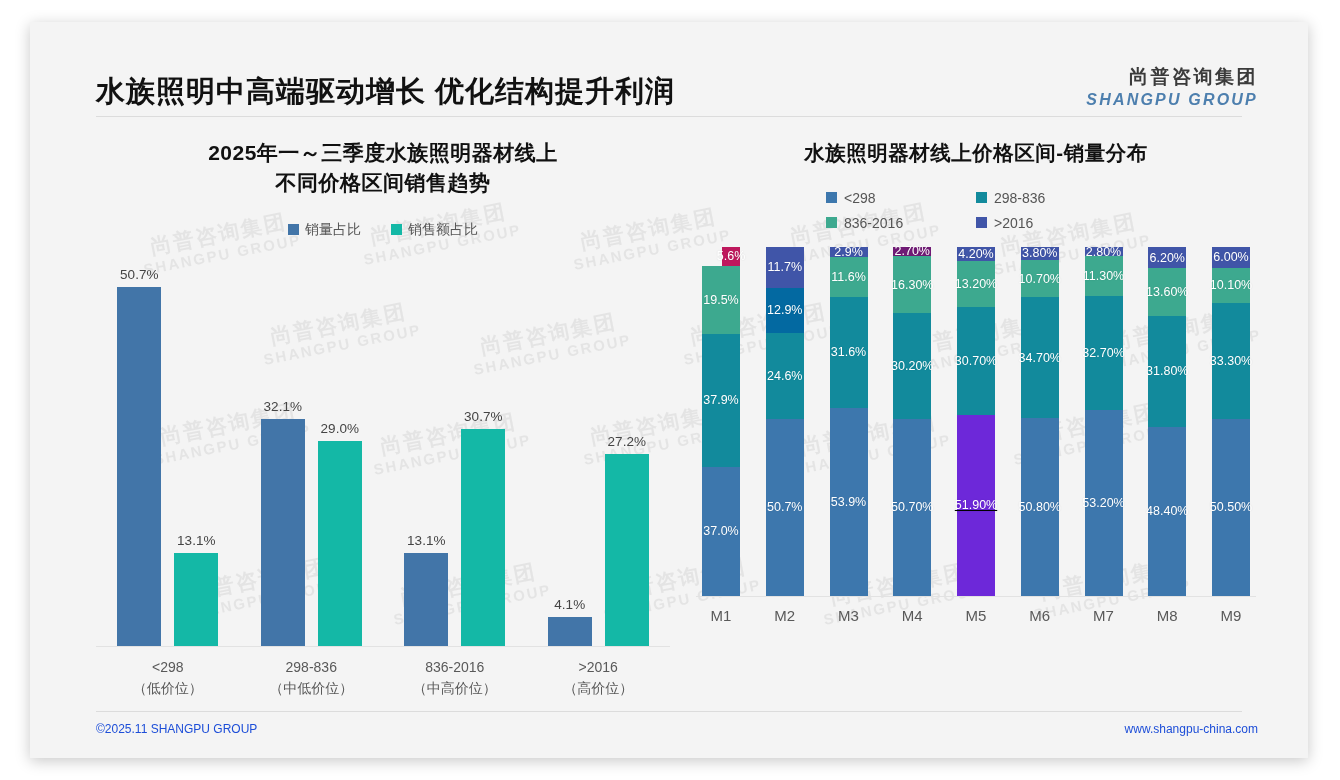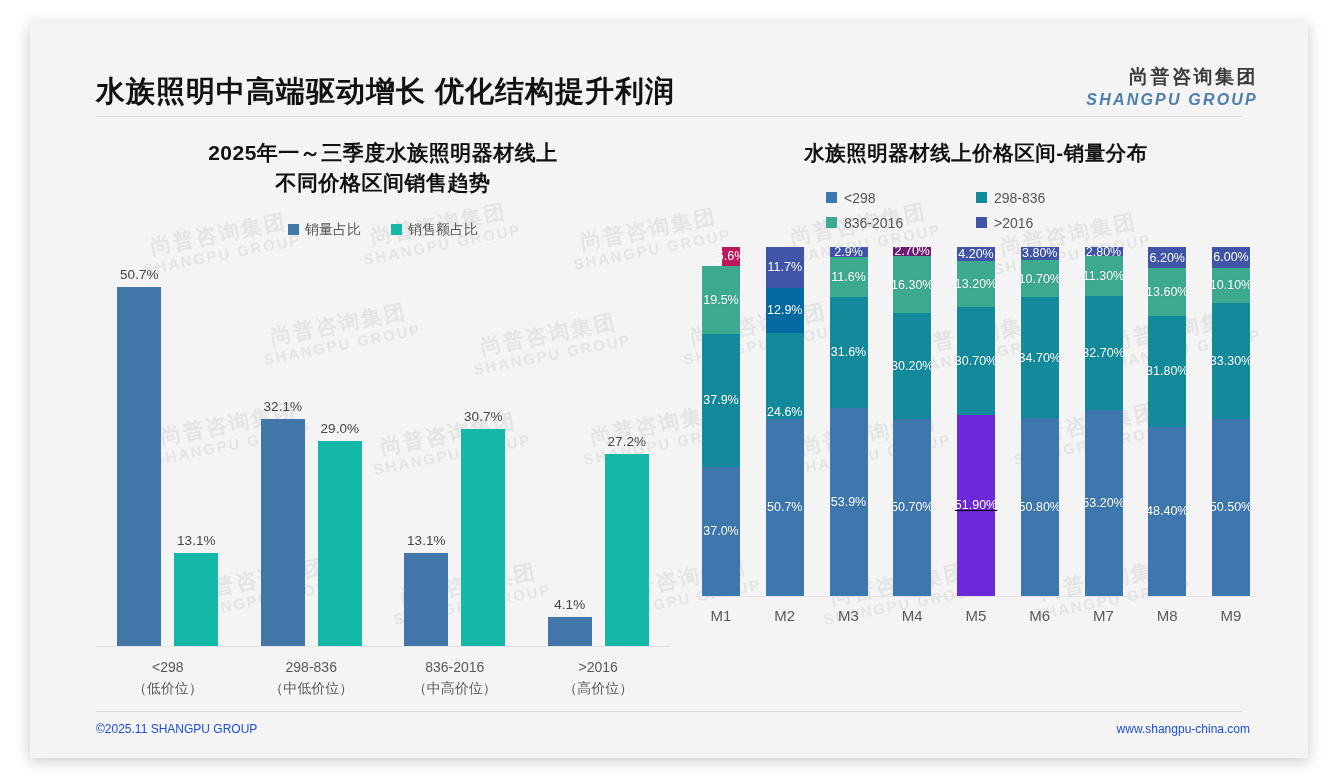--- a/index.html
+++ b/index.html
@@ -113,21 +113,21 @@
 
   
   .foot-rule {
     position: absolute; left: 66px; bottom: 46px; width: 1146px; height: 1px;
     background: #dcdcdc; z-index: 3;
   }
   .foot-l, .foot-r {
     position: absolute; bottom: 22px; font-size: 12px; color: #1d4ed8; z-index: 3;
   }
   .foot-l { left: 66px; }
-  .foot-r { right: 58px; margin-top: 32px; }
+  .foot-r { right: 50px; margin-top: 32px; }
 </style>
 </head>
 <body>
 
 <div id="slide">
 
   <div class="wm-layer" id="wm-layer">
       <div class="wm" style="left: 110px; top: 200px;">
         <span class="cn">尚普咨询集团</span>
         <span class="en">SHANGPU GROUP</span>
@@ -325,21 +325,21 @@
             <span class="v">37.0%</span>
           </div>
         </div>
         <div class="sbar-col">
           <div class="seg" style="background: rgb(64, 85, 168); height: 11.7117%;">
             <span class="v">11.7%</span>
           </div>
           <div class="seg" style="background: #0369a1; height: 12.9129%;">
             <span class="v">12.9%</span>
           </div>
-          <div class="seg" style="background: rgb(18, 138, 156); height: 24.6246%; align-items: flex-end;">
+          <div class="seg" style="background: rgb(18, 138, 156); height: 24.6246%;">
             <span class="v">24.6%</span>
           </div>
           <div class="seg" style="background: rgb(61, 119, 173); height: 50.7508%;">
             <span class="v">50.7%</span>
           </div>
         </div>
         <div class="sbar-col">
           <div class="seg" style="background: rgb(64, 85, 168); height: 2.9%;">
             <span class="v">2.9%</span>
           </div>

